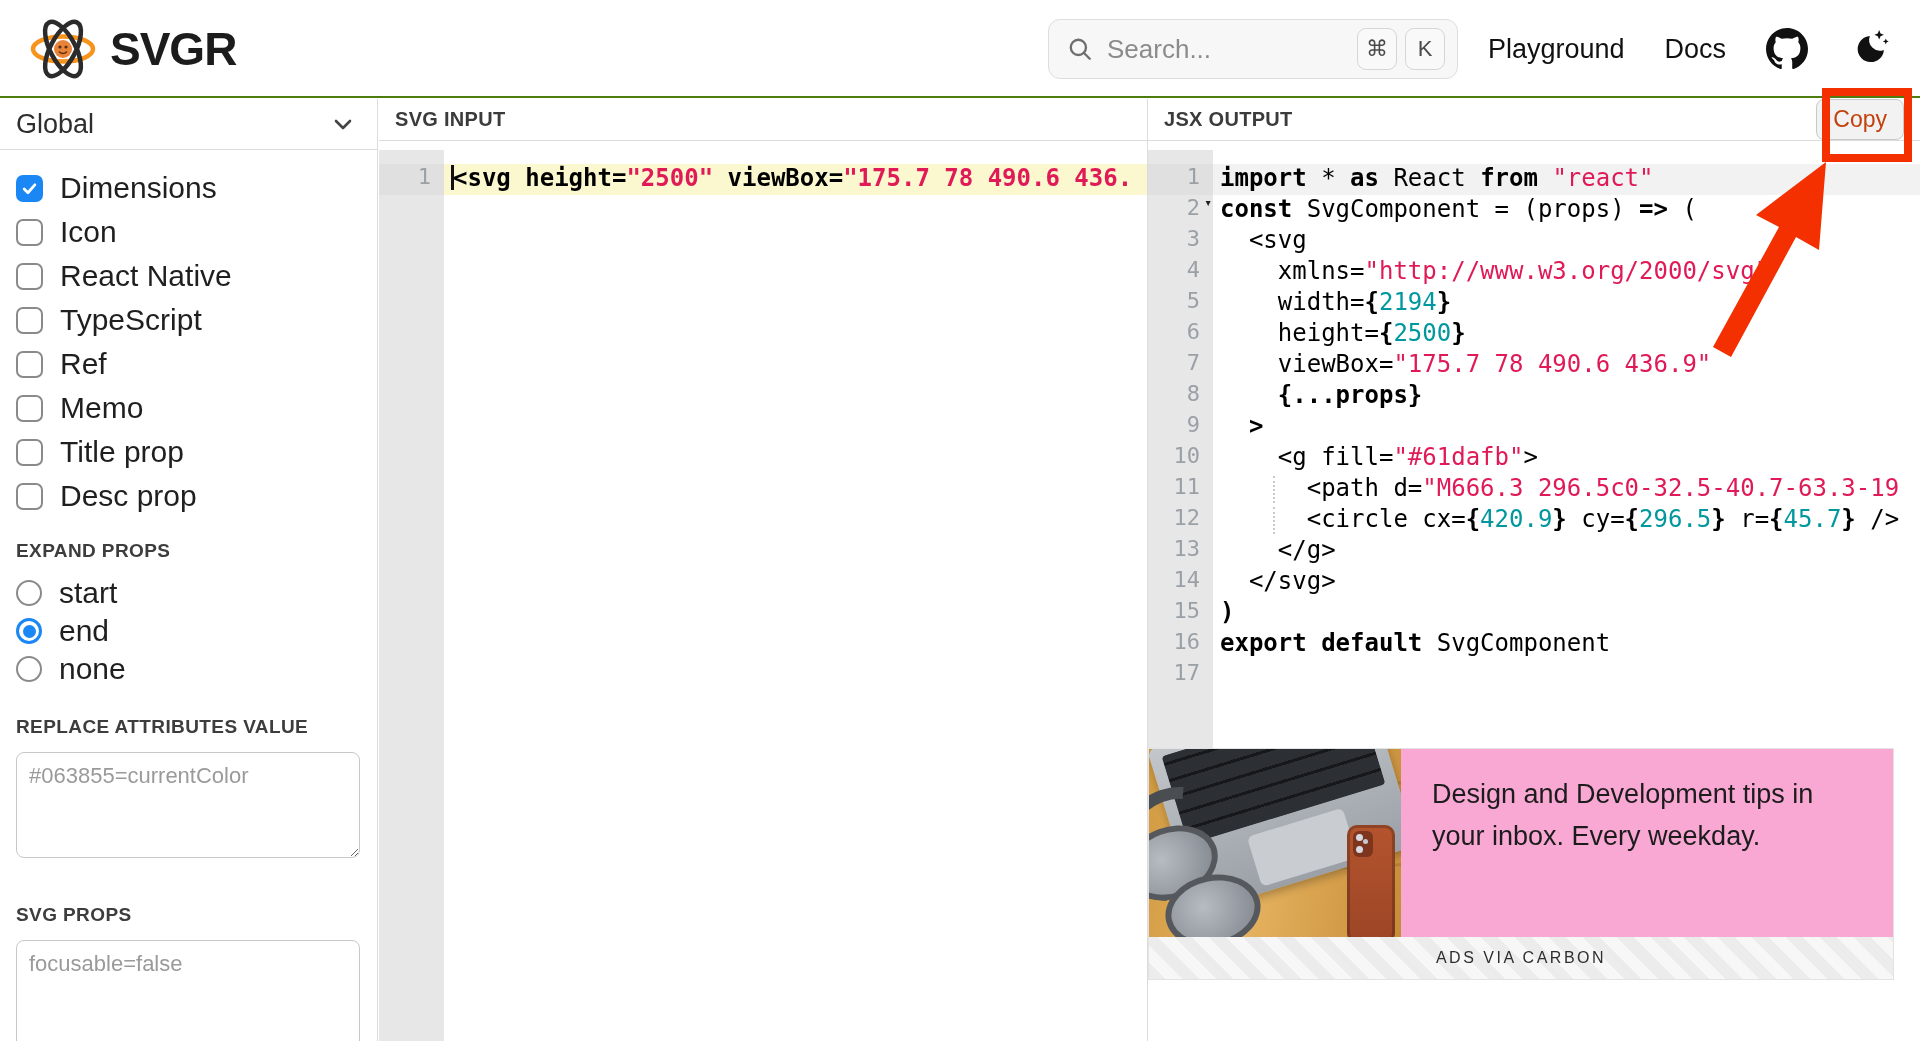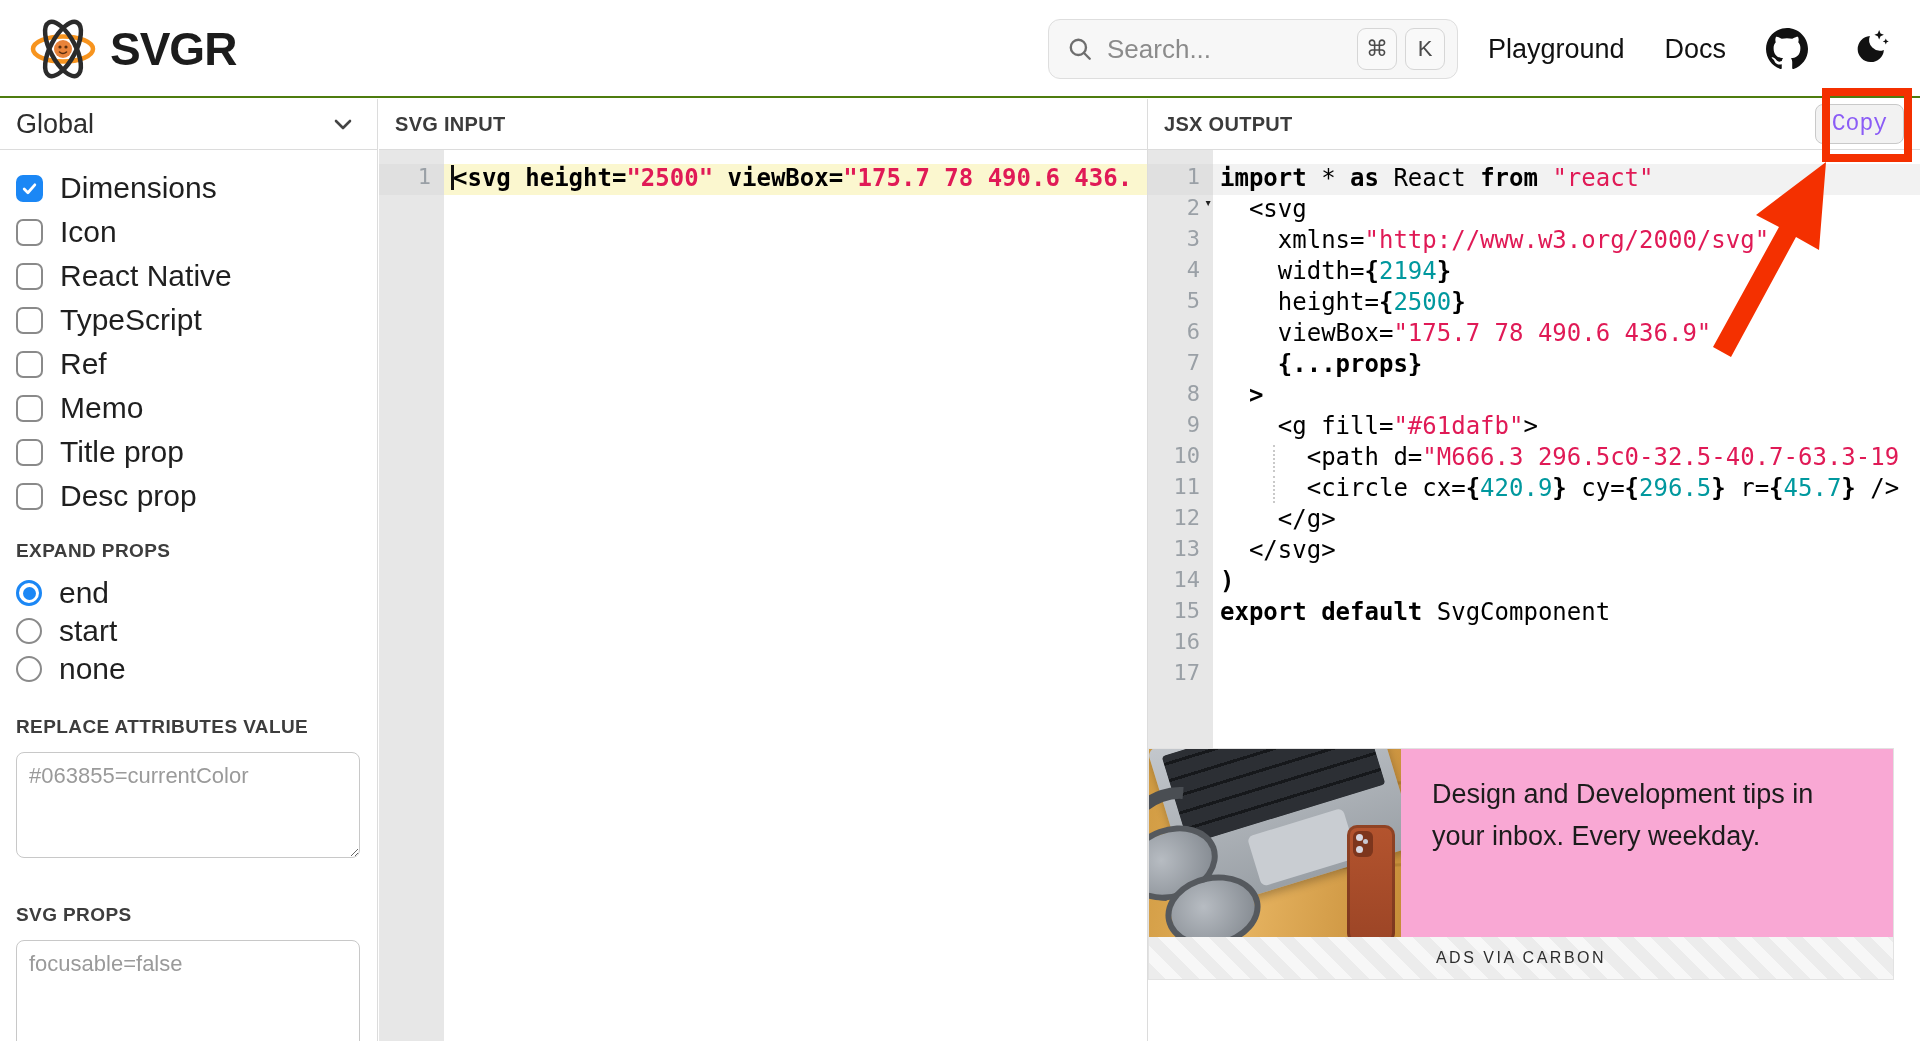--- a/index.html
+++ b/index.html
@@ -49,25 +49,25 @@
     resize:both; outline:none; }
   .side-ta::placeholder { color:#9a9a9a; }
   .side-ta.tall { height:130px; }
   .h-replace { margin-top:28px; }
   .h-svgprops { margin-top:42px; }
 
   
   .panel { position:absolute; top:99px; bottom:0; background:#fff; }
   .panel-svg { left:379px; width:768px; }
   .panel-jsx { left:1147px; right:0; border-left:1px solid #dcdcdc; }
-  .panel-head { height:51px; border-bottom:1px solid #dcdcdc; display:flex; align-items:center;
+  .panel-head { height:42px; border-bottom:1px solid #dcdcdc; display:flex; align-items:center;
     padding:0 16px; justify-content:space-between; }
   .panel-title { font-size:20px; font-weight:700; color:#3b3b3b; letter-spacing:.3px; }
   .copy-btn { background:#f2f2f2; border:1px solid #c9c9c9; border-radius:8px; padding:6px 16px;
-    font-size:23px; color:#8b5cf6; cursor:pointer; font-family:Liberation Mono, monospace; }
+    font-size:23px; color:#c2410c; cursor:pointer; font-family:Liberation Sans, sans-serif; }
 
   .gutter { position:absolute; left:0; top:51px; width:65px; background:#e7e7e7; padding-top:14px; }
   .panel-svg .gutter { bottom:0; }
   .panel-jsx .gutter { height:598px; }
   .gnum { height:31px; line-height:31px; text-align:right; padding-right:13px; color:#9aa0a6;
     font:400 22px "DejaVu Sans Mono", monospace; position:relative; }
   .gnum.act { background:#e0e0e0; }
   .fold { position:absolute; right:1px; top:0; font-size:13px; color:#222; }
 
   .code-area { position:absolute; left:65px; right:0; top:51px; bottom:0; overflow:hidden;
@@ -210,28 +210,28 @@
           <span class="cb-label">Title prop</span>
         </div>
         <div class="cb-row">
           <span class="cb-box"></span>
           <span class="cb-label">Desc prop</span>
         </div>
       </div>
     <div class="side-h">EXPAND PROPS</div>
     <div id="rd-list" class="rd-list">
         <div class="rd-row">
+          <span class="rd-circ"></span>
+          <span class="rd-label">start</span>
+        </div>
+        <div class="rd-row">
           <span class="rd-circ on">
             <span class="rd-dot"></span>
           </span>
           <span class="rd-label">end</span>
-        </div>
-        <div class="rd-row">
-          <span class="rd-circ"></span>
-          <span class="rd-label">start</span>
         </div>
         <div class="rd-row">
           <span class="rd-circ"></span>
           <span class="rd-label">none</span>
         </div>
       </div>
     <div class="side-h h-replace">REPLACE ATTRIBUTES VALUE</div>
     <textarea class="side-ta" placeholder="#063855=currentColor" style=""></textarea>
     <div class="side-h h-svgprops">SVG PROPS</div>
     <textarea class="side-ta tall" placeholder="focusable=false" style=""></textarea>
@@ -269,20 +269,21 @@
       <div class="gnum">11</div>
       <div class="gnum">12</div>
       <div class="gnum">13</div>
       <div class="gnum">14</div>
       <div class="gnum">15</div>
       <div class="gnum">16</div>
       <div class="gnum">17</div>
     </div>
   <div class="code-area" id="jsx-code">
       <div class="crow act-g"><span class="tk-k">import</span><span class="tk-p"> * </span><span class="tk-k">as</span><span class="tk-p"> React </span><span class="tk-k">from</span><span class="tk-p"> </span><span class="tk-s">"react"</span></div>
+      <div class="crow"><span class="tk-k">const</span><span class="tk-p"> SvgComponent = (props) </span><span class="tk-k">=&gt;</span><span class="tk-p"> (</span></div>
       <div class="crow"><span class="tk-p">  &lt;svg</span></div>
       <div class="crow"><span class="tk-p">    xmlns=</span><span class="tk-s">"http://www.w3.org/2000/svg"</span></div>
       <div class="crow"><span class="tk-p">    width=</span><span class="tk-b">{</span><span class="tk-n">2194</span><span class="tk-b">}</span></div>
       <div class="crow"><span class="tk-p">    height=</span><span class="tk-b">{</span><span class="tk-n">2500</span><span class="tk-b">}</span></div>
       <div class="crow"><span class="tk-p">    viewBox=</span><span class="tk-s">"175.7 78 490.6 436.9"</span></div>
       <div class="crow"><span class="tk-p">    </span><span class="tk-b">{...props}</span></div>
       <div class="crow"><span class="tk-b">  &gt;</span></div>
       <div class="crow"><span class="tk-p">    &lt;g fill=</span><span class="tk-s">"#61dafb"</span><span class="tk-p">&gt;</span></div>
       <div class="crow"><span class="guide"></span><span class="tk-p">      &lt;path d=</span><span class="tk-s">"M666.3 296.5c0-32.5-40.7-63.3-19</span></div>
       <div class="crow"><span class="guide"></span><span class="tk-p">      &lt;circle cx=</span><span class="tk-b">{</span><span class="tk-n">420.9</span><span class="tk-b">}</span><span class="tk-p"> cy=</span><span class="tk-b">{</span><span class="tk-n">296.5</span><span class="tk-b">}</span><span class="tk-p"> r=</span><span class="tk-b">{</span><span class="tk-n">45.7</span><span class="tk-b">}</span><span class="tk-p"> /&gt;</span></div>

